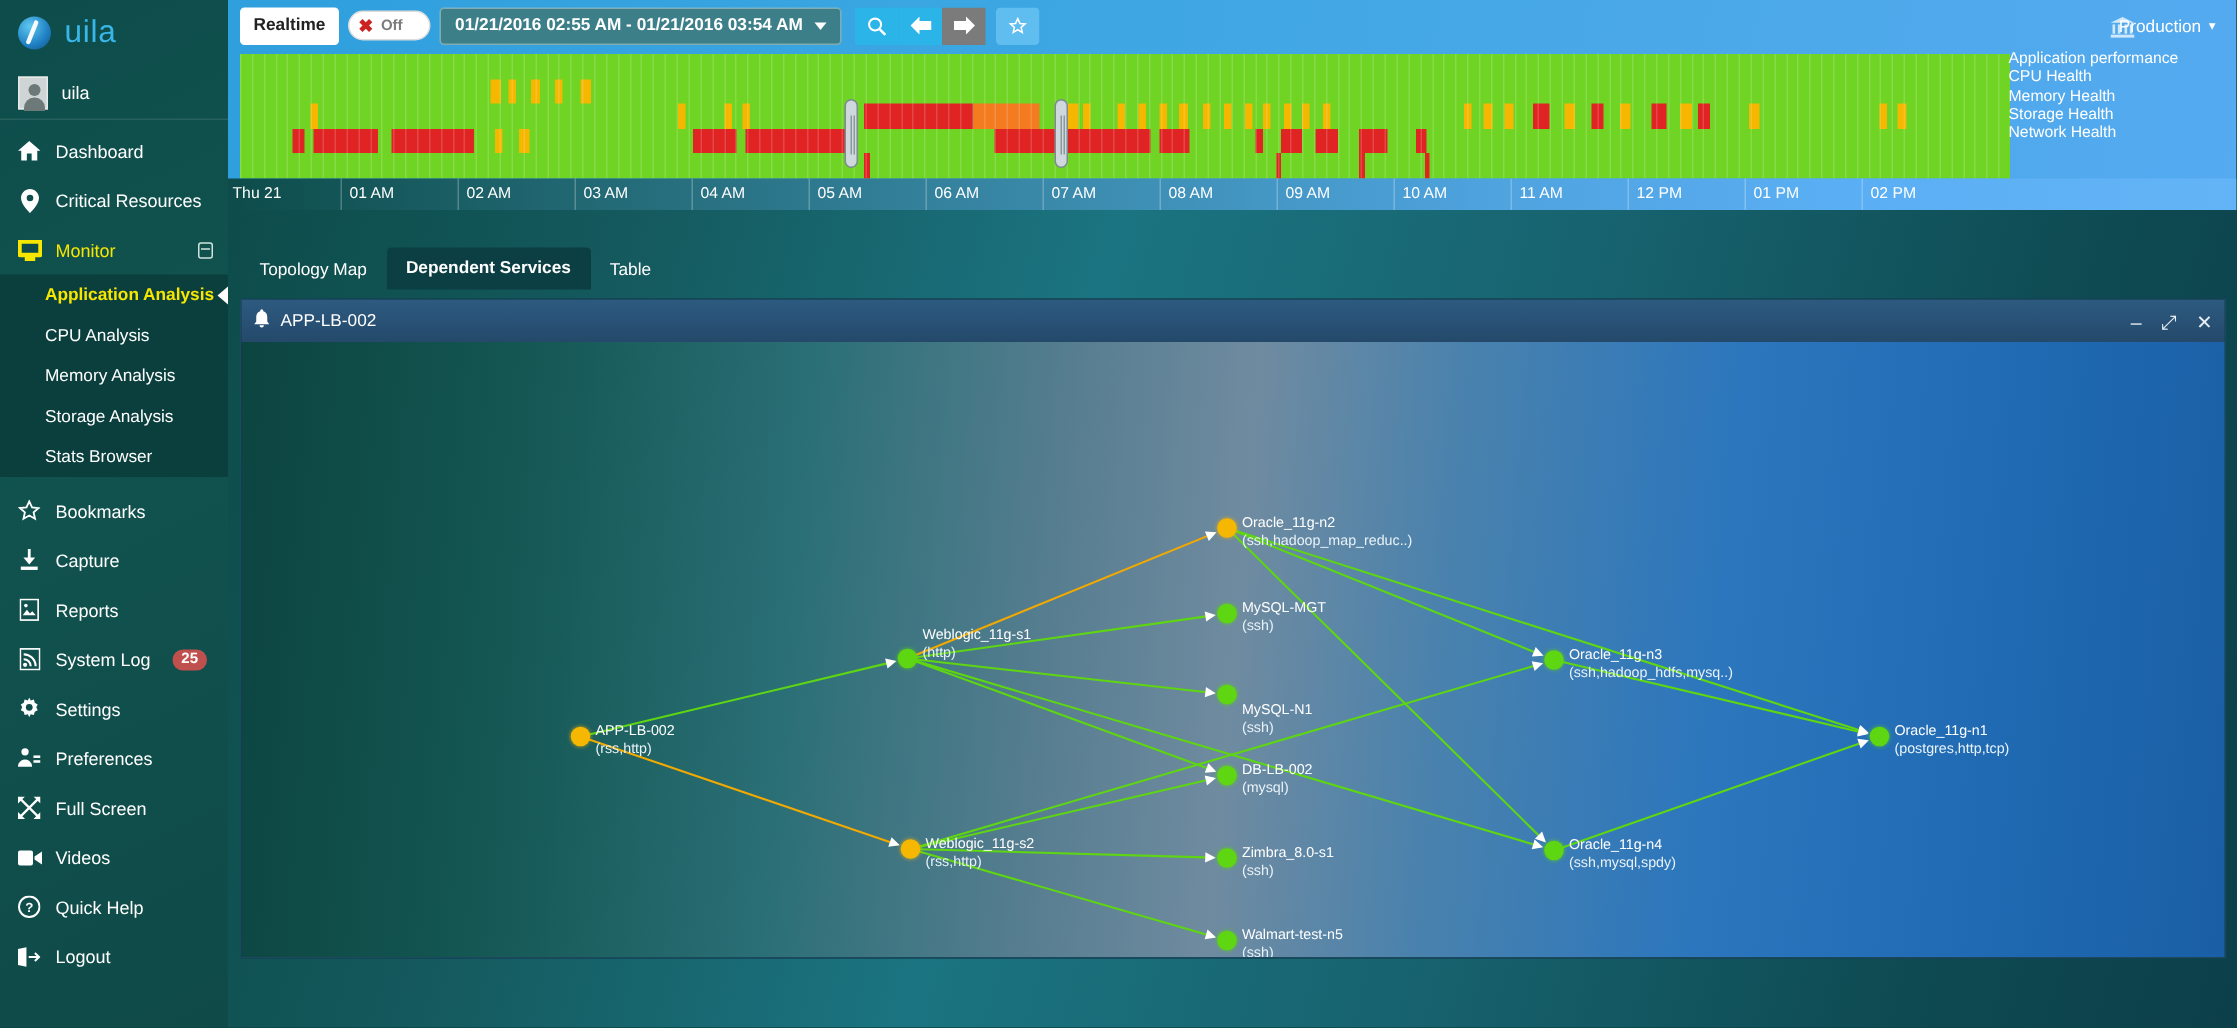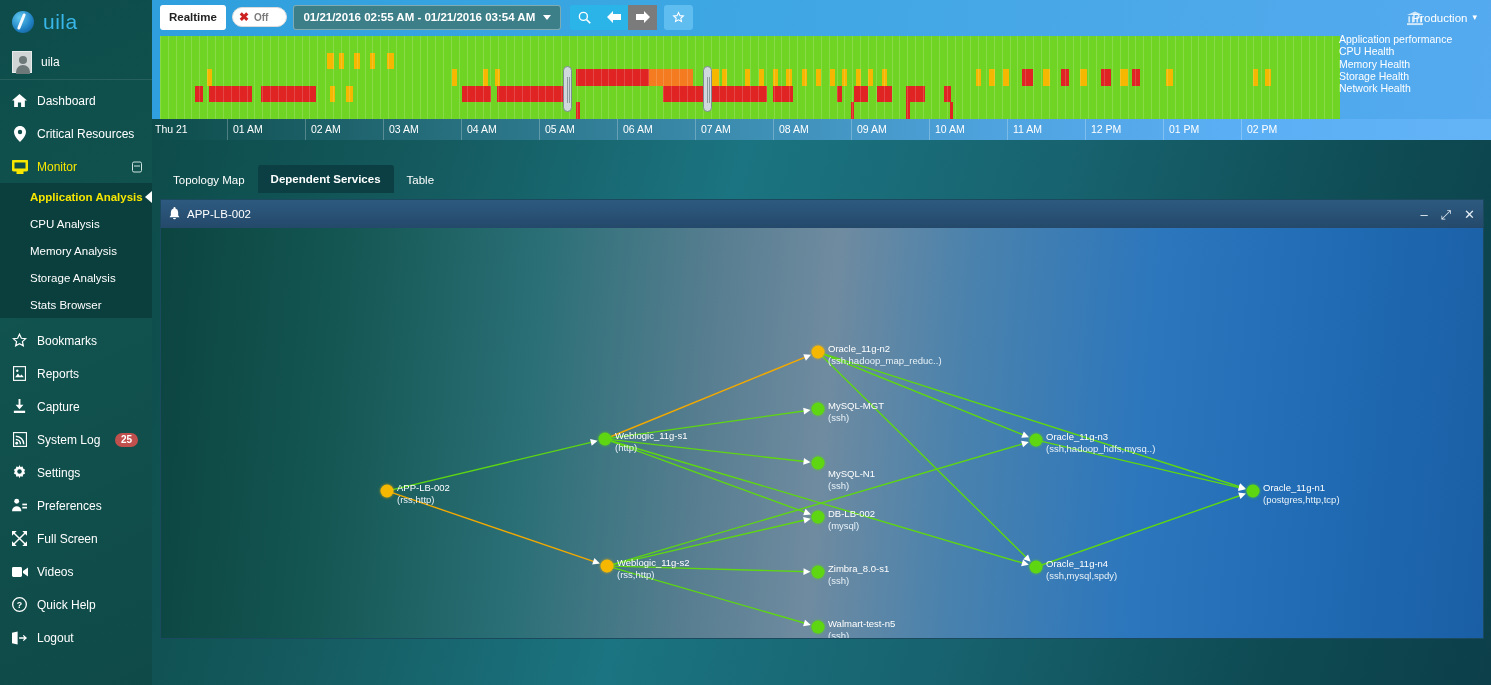--- a/index.html
+++ b/index.html
@@ -294,37 +294,37 @@
         <span class="ico">
             <svg width="15" height="15" viewBox="0 0 16 16">
               <path fill="none" stroke="#fff" stroke-width="1.3" d="M8 1.3l2 4.3 4.6.5-3.5 3.1 1 4.5L8 11.4 3.9 13.7l1-4.5L1.4 6.1 6 5.6z"></path>
             </svg>
           </span>
         <span>Bookmarks</span>
       </div>
 
       <div class="nav-item">
         <span class="ico">
+            <svg width="15" height="15" viewBox="0 0 16 16">
+              <path fill="#fff" d="M7 0h2v6h3.2L8 11 3.8 6H7z"></path>
+              <rect x="2" y="12.5" width="12" height="2.4" fill="#fff"></rect>
+            </svg>
+          </span>
+        <span>Capture</span>
+      </div>
+
+      <div class="nav-item">
+        <span class="ico">
             <svg width="13" height="15" viewBox="0 0 14 16">
               <rect x="0.6" y="0.6" width="12.8" height="14.8" fill="none" stroke="#fff" stroke-width="1.2"></rect>
               <circle cx="4.6" cy="5" r="1.3" fill="#fff"></circle>
               <path fill="#fff" d="M2.3 12l3-4 2.2 2.7L9.2 9l2.5 3z"></path>
             </svg>
           </span>
         <span>Reports</span>
-      </div>
-
-      <div class="nav-item">
-        <span class="ico">
-            <svg width="15" height="15" viewBox="0 0 16 16">
-              <path fill="#fff" d="M7 0h2v6h3.2L8 11 3.8 6H7z"></path>
-              <rect x="2" y="12.5" width="12" height="2.4" fill="#fff"></rect>
-            </svg>
-          </span>
-        <span>Capture</span>
       </div>
 
       <div class="nav-item">
         <span class="ico">
             <svg width="14" height="15" viewBox="0 0 15 16">
               <rect x="0.6" y="0.6" width="13.8" height="14.8" fill="none" stroke="#fff" stroke-width="1.2"></rect>
               <circle cx="4" cy="12" r="1.5" fill="#fff"></circle>
               <path fill="none" stroke="#fff" stroke-width="1.5" d="M3 8a5 5 0 0 1 5 5M3 4.5A8.5 8.5 0 0 1 11.5 13"></path>
             </svg>
           </span>
@@ -771,21 +771,21 @@
             <line x1="880.6627431834137" y1="337.0167351062699" x2="1083.5058852248796" y2="265.9748973405952" stroke="#5ed612" stroke-width="1.4"></line>
             <polygon points="1084.9215710207332,265.47908111716265 1079.4421928546872,271.0112158690879 1077.187881758814,264.5745644506077" fill="#ffffff"></polygon>
           </svg>
         <div id="nodes-layer">
             <div class="node amber" title="APP-LB-002" style="left: 226px; top: 263px;"></div>
             <div class="nlbl" style="left: 236px; top: 254px;">
               <div>APP-LB-002</div>
               <div class="sub">(rss,http)</div>
             </div>
             <div class="node green" title="Weblogic_11g-s1" style="left: 444px; top: 211px;"></div>
-            <div class="nlbl" style="left: 454px; top: 202px;">
+            <div class="nlbl" style="left: 454px; top: 190px;">
               <div>Weblogic_11g-s1</div>
               <div class="sub">(http)</div>
             </div>
             <div class="node amber" title="Weblogic_11g-s2" style="left: 446px; top: 338px;"></div>
             <div class="nlbl" style="left: 456px; top: 329px;">
               <div>Weblogic_11g-s2</div>
               <div class="sub">(rss,http)</div>
             </div>
             <div class="node amber" title="Oracle_11g-n2" style="left: 657px; top: 124px;"></div>
             <div class="nlbl" style="left: 667px; top: 115px;">

